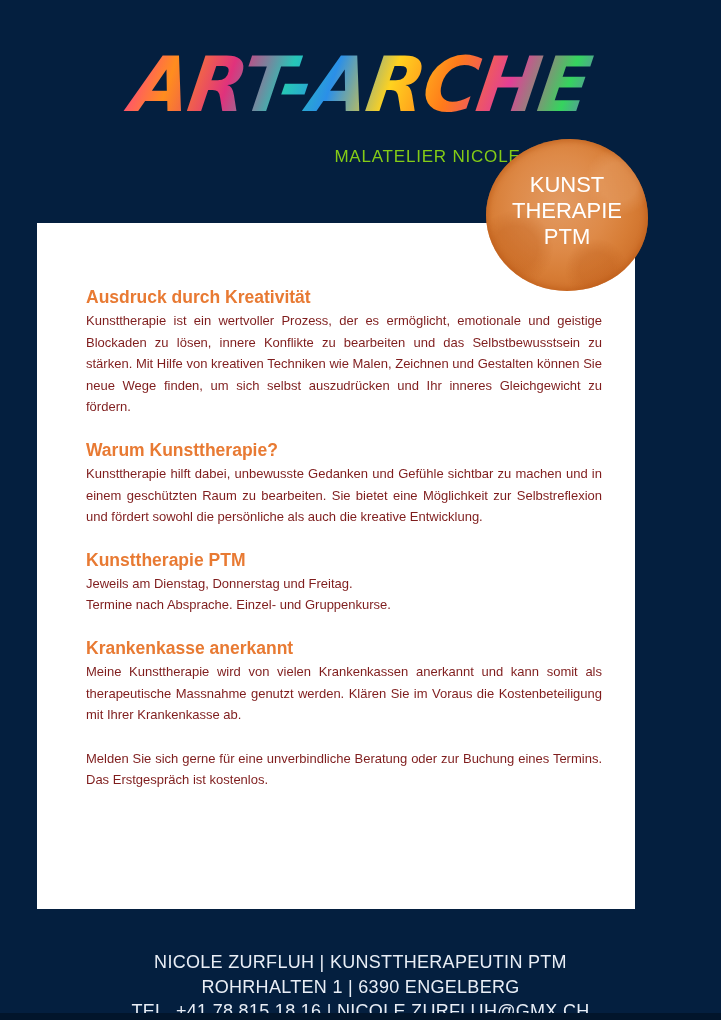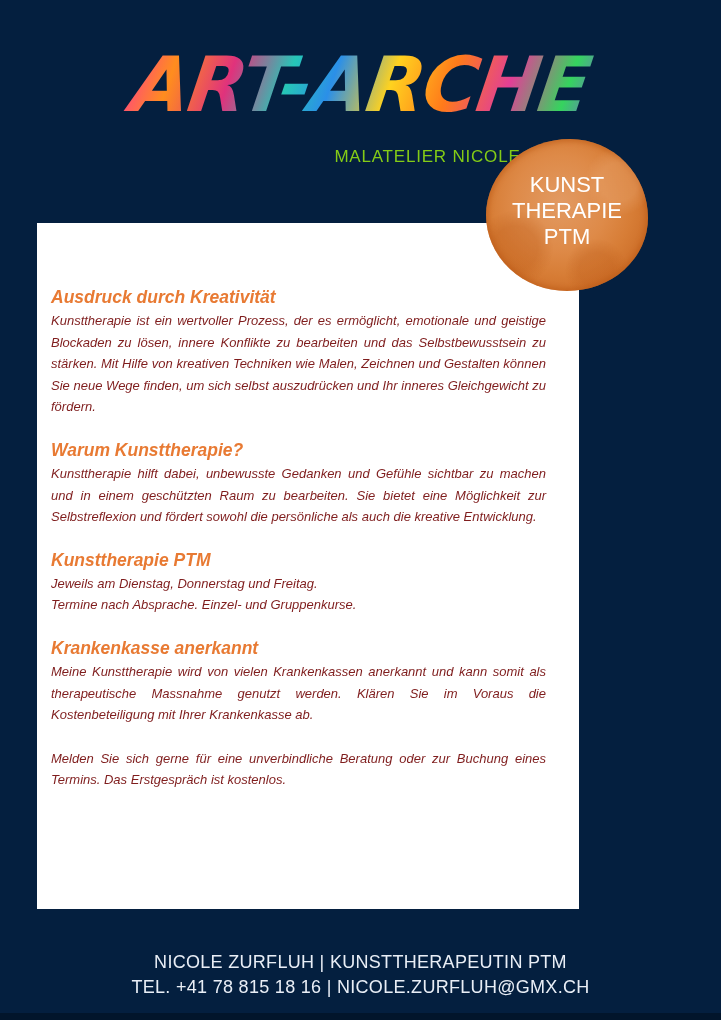--- a/index.html
+++ b/index.html
@@ -57,25 +57,24 @@
   }
   .badge span {
     position: relative; z-index: 1;
     color: #ffffff; font-weight: normal;
     font-size: 22px; line-height: 26px; text-align: center;
   }
 
   
   .card {
     position: absolute; left: 37px; top: 223px;
-    width: 542px; height: 686px;
+    width: 598px; height: 686px;
     background: #ffffff;
-    padding: 64px 33px 0 14px;
+    padding: 64px 33px 0 49px;
     z-index: 1;
-    font-style: italic;
   }
   .card section { margin: 0 0 22px 0; }
   .card h2 {
     margin: 0 0 3px 0;
     font-size: 17.5px; line-height: 20px;
     color: #e87a33; font-weight: bold;
   }
   .card p {
     margin: 0;
     font-size: 13px; line-height: 21.6px;
@@ -130,16 +129,17 @@
     <h2>Krankenkasse anerkannt</h2>
     <p>Meine Kunsttherapie wird von vielen Krankenkassen anerkannt und kann somit als therapeutische Massnahme genutzt werden. Klären Sie im Voraus die Kostenbeteiligung mit Ihrer Krankenkasse ab.</p>
   </section>
 
 
   <p class="closing">Melden Sie sich gerne für eine unverbindliche Beratung oder zur Buchung eines Termins. Das Erstgespräch ist kostenlos.</p>
 </main>
 
 <footer class="footer">
   <div>NICOLE ZURFLUH | KUNSTTHERAPEUTIN PTM</div>
+  <div>ROHRHALTEN 1 | 6390 ENGELBERG</div>
   <div>TEL. +41 78 815 18 16 | NICOLE.ZURFLUH@GMX.CH</div>
 </footer>
 
 <div class="bottom-strip"></div>
 
 </body></html>

